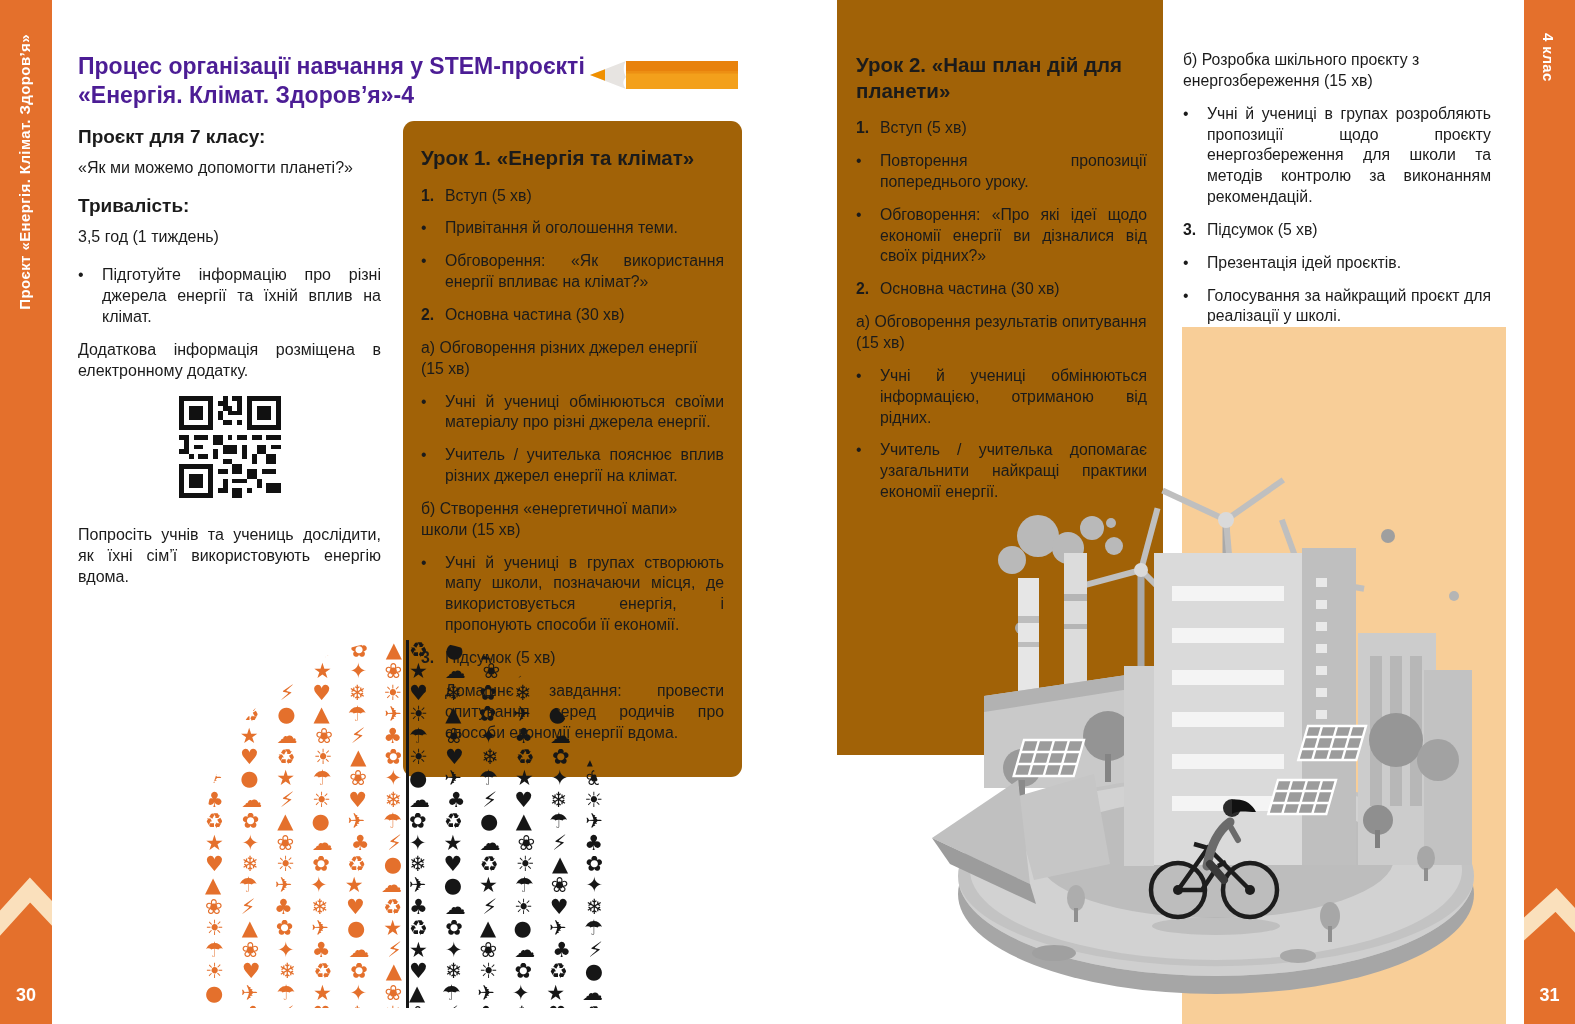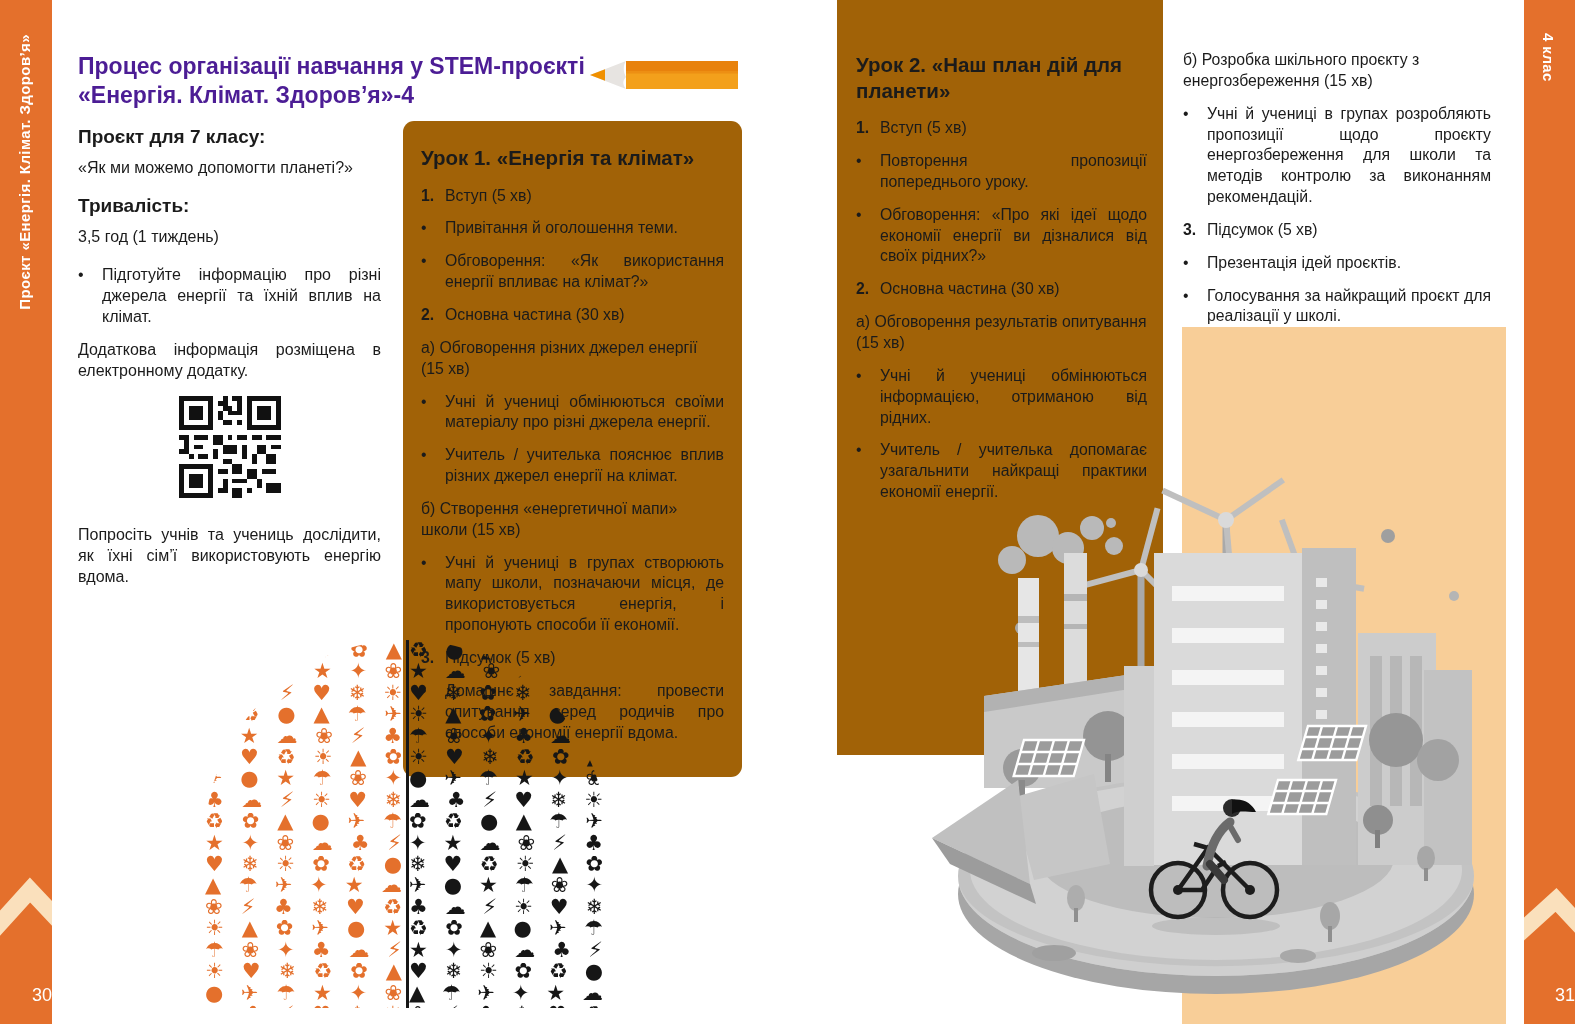--- a/index.html
+++ b/index.html
@@ -16,22 +16,22 @@
   .spine{top:0;bottom:0;background:#E4702C;}
   .spine-left{left:0;width:52px;}
   .spine-right{right:0;width:51px;}
   .spine-label{
     position:absolute;color:#fff;font-weight:bold;font-size:15px;letter-spacing:.4px;
     writing-mode:vertical-rl;white-space:nowrap;
   }
   .spine-label-left{top:34px;left:16px;transform:rotate(180deg);}
   .spine-label-right{top:33px;left:16px;}
   .page-num{
-    position:absolute;bottom:18px;left:0;right:0;text-align:right;
-    color:#fff;font-weight:normal;font-size:18px;
+    position:absolute;bottom:18px;left:0;right:0;text-align:center;
+    color:#fff;font-weight:bold;font-size:18px;
   }
   .chevron{position:absolute;left:0;width:100%;height:72px;}
   .chevron-left{bottom:82px;}
   .chevron-right{bottom:66px;}
 
   
   .title{
     left:78px;top:52px;width:520px;
     color:#4c1d95;font-weight:bold;font-size:23px;line-height:1.28;
   }

